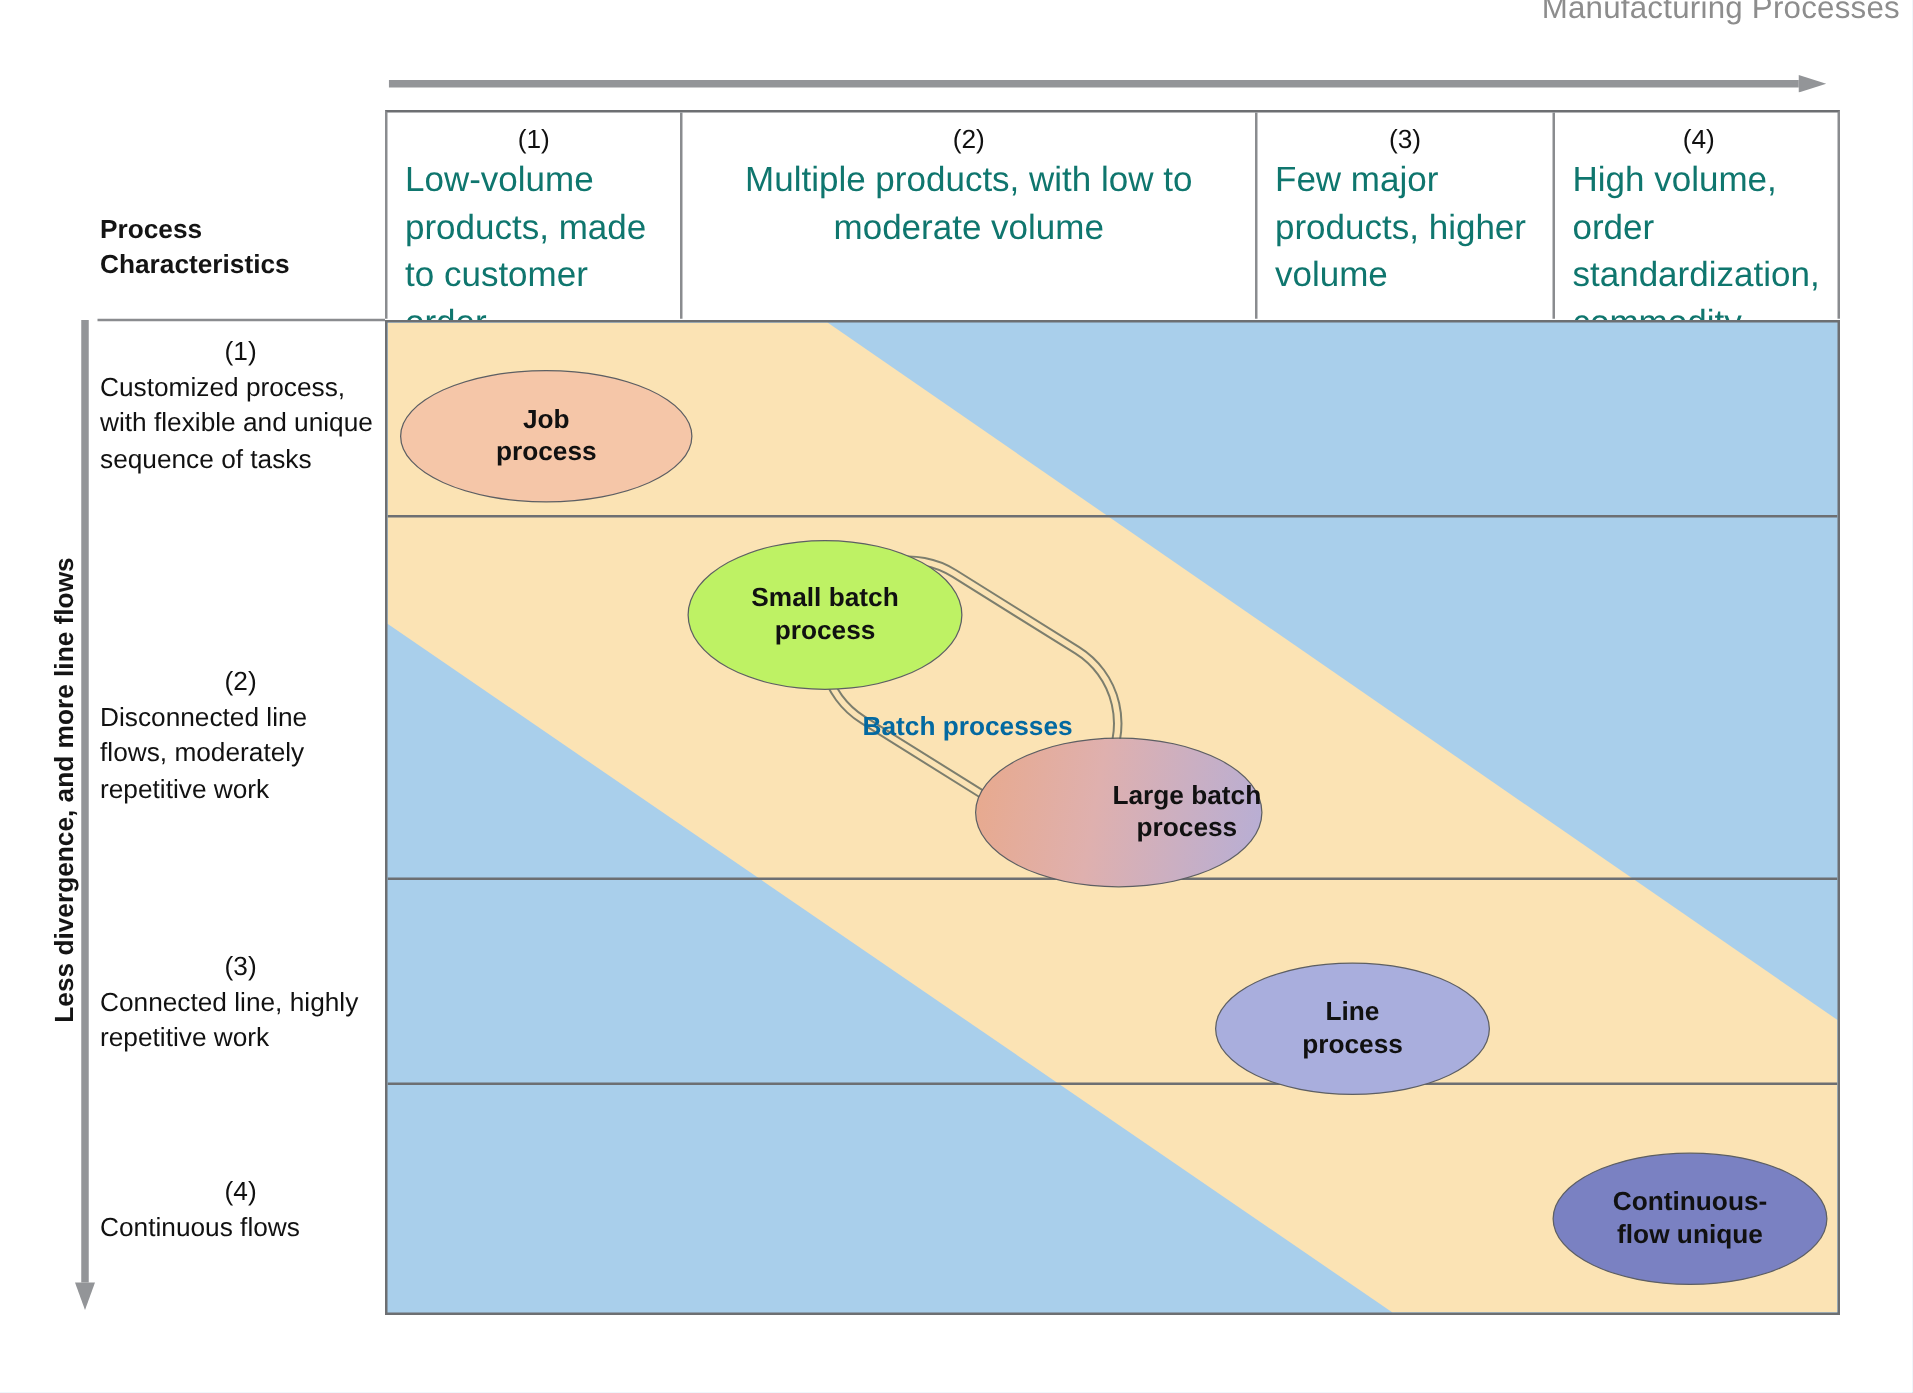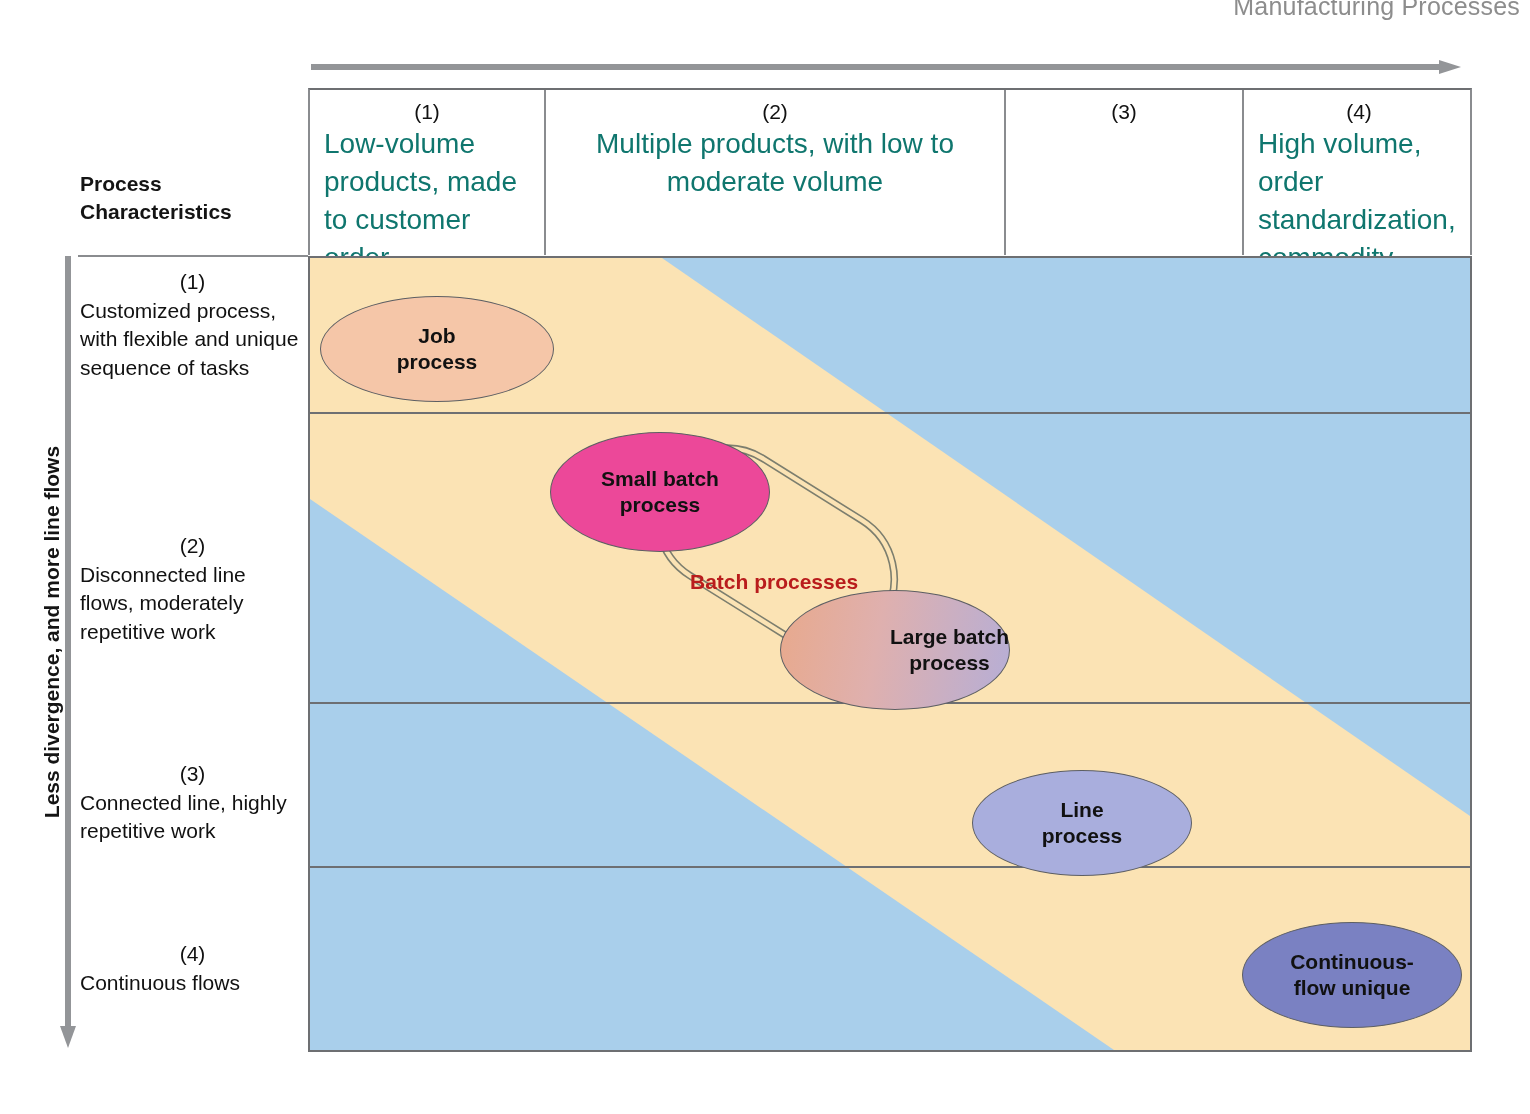--- a/index.html
+++ b/index.html
@@ -169,30 +169,30 @@
     display: flex;
     align-items: center;
     justify-content: center;
     text-align: center;
     font-size: 21px;
     font-weight: bold;
     line-height: 1.22;
     color: #111;
   }
   .proc-job        { background: #f5c6a8; }
-  .proc-small      { background: #ec4899; justify-content: center; }
+  .proc-small      { background: #bef264; justify-content: center; }
   .proc-large      { background: linear-gradient(100deg, #e8a98c 0%, #dfb0ae 42%, #b6aed6 100%); justify-content: flex-end; }
   .proc-line       { background: #a9aedd; }
   .proc-continuous { background: #7a81c2; }
 
   .group-label {
     position: absolute;
     font-size: 21px;
     font-weight: bold;
-    color: #b91c1c;
+    color: #0369a1;
     white-space: nowrap;
   }
 </style>
 </head>
 <body>
 
 <div id="page">
 
   <div class="running-head">Manufacturing Processes</div>
 
@@ -216,20 +216,21 @@
     <div class="col-header" style="left:0; width:234px;">
       <div class="col-num">(1)</div>
       <div class="col-desc">Low-volume products, made to customer order</div>
     </div>
     <div class="col-header" style="left:234px; width:460px;">
       <div class="col-num">(2)</div>
       <div class="col-desc centered">Multiple products, with low to moderate volume</div>
     </div>
     <div class="col-header" style="left:694px; width:238px;">
       <div class="col-num">(3)</div>
+      <div class="col-desc">Few major products, higher volume</div>
     </div>
     <div class="col-header" style="left:932px; width:232px;">
       <div class="col-num">(4)</div>
       <div class="col-desc">High volume, order standardization, commodity products</div>
     </div>
   </div>
 
   <div class="rowlabel-divider" style="top:255px;"></div>
 
   <div class="row-label" style="top:268px;">

